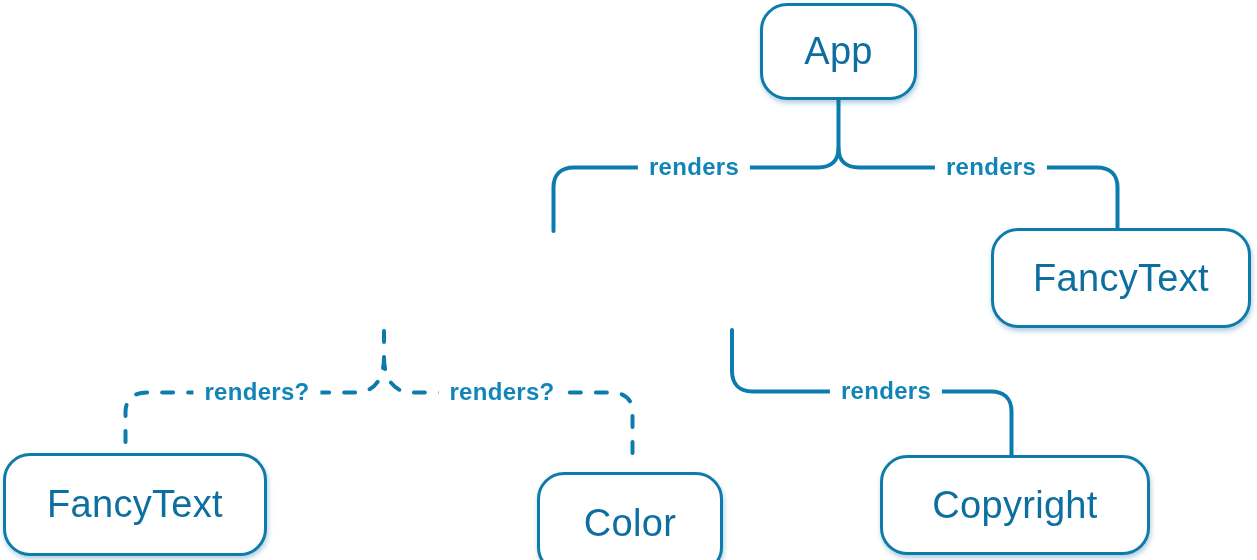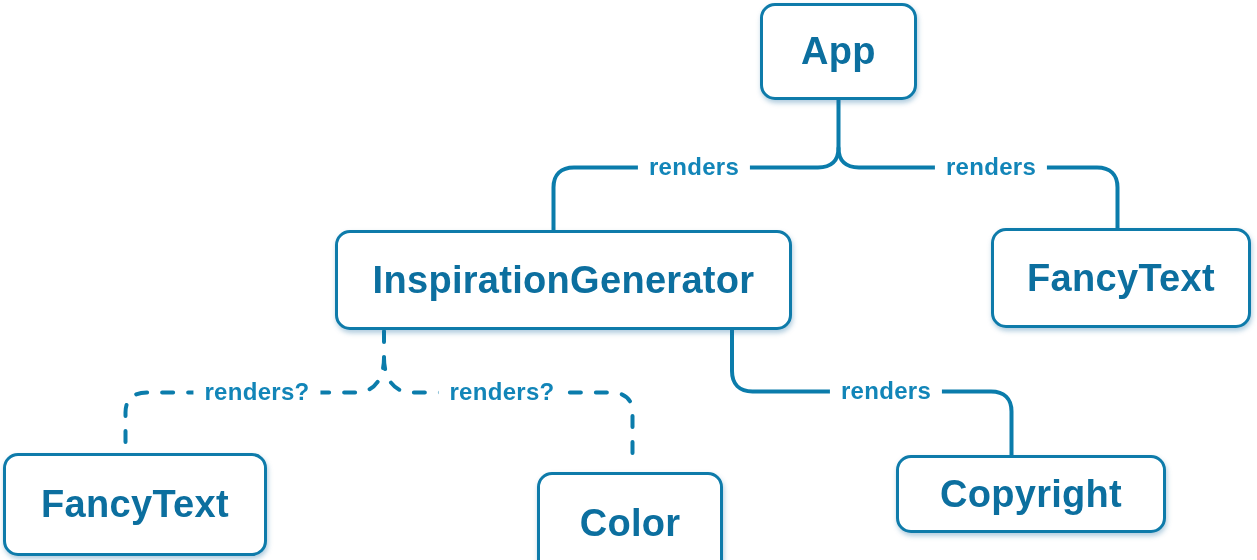--- a/index.html
+++ b/index.html
@@ -20,37 +20,37 @@
     left: 0;
     top: 0;
     width: 1257px;
     height: 560px;
   }
   .node {
     position: absolute;
     box-sizing: border-box;
     background: var(--node-bg, #ffffff);
     border: 3px solid var(--node-border, #0e7baa);
-    border-radius: 15px;
+    border-radius: 27px;
     display: flex;
     align-items: center;
     justify-content: center;
     color: var(--node-text, #0c6f9f);
     font-size: 38px;
-    font-weight: 700;
+    font-weight: 400;
     letter-spacing: 0.3px;
     box-shadow: 1px 3px 5px var(--node-shadow, rgba(30,110,160,0.35));
     white-space: nowrap;
   }
   #node-app               { left: 760px; top: 3px;   width: 157px; height: 97px; }
   #node-inspiration-gen   { left: 335px; top: 230px; width: 457px; height: 100px; }
   #node-fancy-text-top    { left: 991px; top: 228px; width: 260px; height: 100px; }
   #node-fancy-text-bottom { left: 3px;   top: 453px; width: 264px; height: 103px; }
   #node-color             { left: 537px; top: 453px; width: 186px; height: 102px; margin-top: 19px; }
-  #node-copyright         { left: 880px; top: 455px; width: 270px; height: 78px; margin-left: 16px; }
+  #node-copyright         { left: 880px; top: 455px; width: 270px; height: 100px; }
 
   .edge-label {
     position: absolute;
     transform: translate(-50%, -50%);
     background: var(--background, #ffffff);
     padding: 0 11px;
     font-size: 24px;
     font-weight: 700;
     color: var(--label-text, #1285b8);
     white-space: nowrap;
@@ -74,21 +74,20 @@
       <path d="M732 330 L732 371 C732 384 739.5 391.5 752.5 391.5 L991 391.5 C1004 391.5 1011.5 398.5 1011.5 411.5 L1011.5 456"></path>
     </g>
     <g fill="none" stroke-width="4" stroke-linecap="round" stroke-dasharray="11 15" stroke="#0b7cab">
       <path d="M384 331 L384 358 C384 376 376 391.5 358 392.5 L147 392.5 C133 392.5 125.5 399.5 125.5 412.5 L125.5 454"></path>
       <path d="M384 358 C384 376 392 391.5 410 392.5 L611 392.5 C625 392.5 632.5 399.5 632.5 412.5 L632.5 453"></path>
     </g>
   </svg>
 
   <div class="node" id="node-app">App</div>
 
-  <div class="node" id="node-inspiration-gen">InspirationGenerator</div>
 
   <div class="node" id="node-fancy-text-top">FancyText</div>
 
   <div class="node" id="node-fancy-text-bottom">FancyText</div>
 
   <div class="node" id="node-color">Color</div>
 
   <div class="node" id="node-copyright">Copyright</div>
 
   <div class="edge-label" id="edge-label-0">renders</div>

